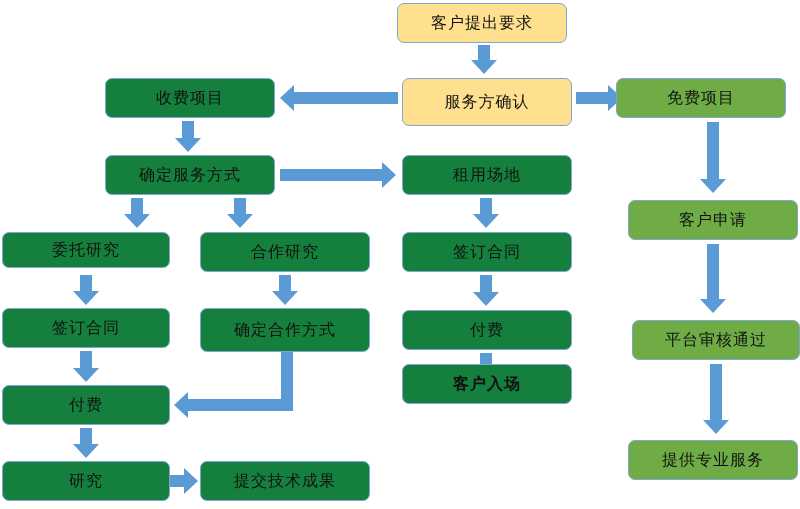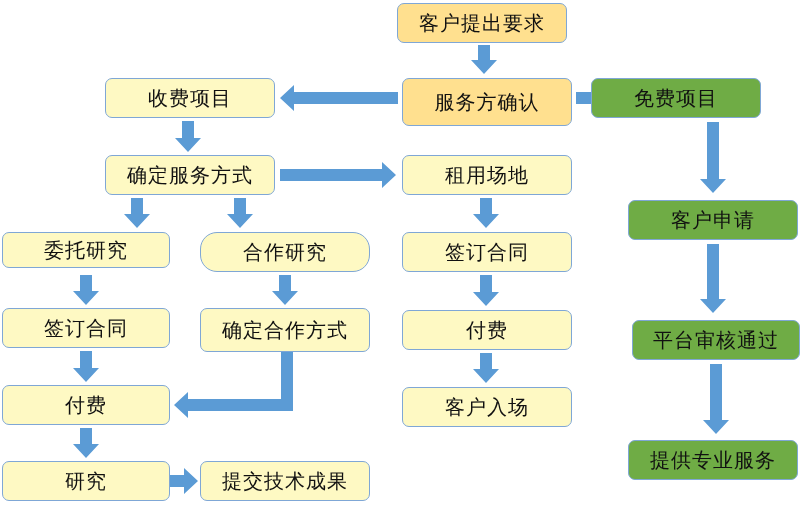--- a/index.html
+++ b/index.html
@@ -1,24 +1,24 @@
 <!DOCTYPE html>
 <html><head>
 <meta charset="utf-8">
 <style>
   html, body { margin: 0; padding: 0; background: #ffffff; }
   body { width: 800px; height: 509px; position: relative; overflow: hidden;
          font-family: "DejaVu Sans", "Liberation Sans", sans-serif; }
   #canvas { position: absolute; left: 0; top: 0; width: 800px; height: 509px; }
   .node { position: absolute; box-sizing: border-box; border-radius: 7px;
           display: flex; align-items: center; justify-content: center;
-          font-size: 20px; color: #111; border: 1.5px solid #7fa7d6;
+          font-size: 16px; color: #111; border: 1.5px solid #7fa7d6;
           letter-spacing: 1px; white-space: nowrap; }
   .node.yellow { background: #ffe08f; }
-  .node.red { background: #fef9c3; }
+  .node.red { background: #15803d; }
   .node.green { background: #6fac45; }
   svg { position: absolute; left: 0; top: 0; }
 </style>
 </head>
 <body>
 
 <div id="canvas">
   <svg id="arrows" width="800" height="509">
       <polygon points="478,45 490,45 490,60 497,60 484,74 471,60 478,60" fill="#5b9bd5"></polygon>
       <polygon points="398,92 294,92 294,85 280,98 294,111 294,104 398,104" fill="#5b9bd5"></polygon>
@@ -38,34 +38,34 @@
       <polygon points="480,353 492,353 492,369 499,369 486,383 473,369 480,369" fill="#5b9bd5"></polygon>
       <polygon points="707,122 719,122 719,179 726,179 713,193 700,179 707,179" fill="#5b9bd5"></polygon>
       <polygon points="707,244 719,244 719,299 726,299 713,313 700,299 707,299" fill="#5b9bd5"></polygon>
       <polygon points="710,364 722,364 722,420 729,420 716,434 703,420 710,420" fill="#5b9bd5"></polygon>
     </svg>
 
   <div class="node yellow" style="left:397px;top:3px;width:170px;height:40px;">客户提出要求</div>
   <div class="node yellow" style="left:402px;top:78px;width:170px;height:48px;">服务方确认</div>
 
   <div class="node red" style="left:105px;top:78px;width:170px;height:40px;">收费项目</div>
-  <div class="node green" style="left:591px;top:78px;width:170px;height:40px;">免费项目</div>
+  <div class="node green" style="left:616px;top:78px;width:170px;height:40px;">免费项目</div>
 
   <div class="node red" style="left:105px;top:155px;width:170px;height:40px;">确定服务方式</div>
   <div class="node red" style="left:402px;top:155px;width:170px;height:40px;">租用场地</div>
 
   <div class="node red" style="left:2px;top:232px;width:168px;height:36px;">委托研究</div>
-  <div class="node red" style="left:200px;top:232px;width:170px;height:40px;border-radius:17px;">合作研究</div>
+  <div class="node red" style="left:200px;top:232px;width:170px;height:40px;">合作研究</div>
   <div class="node red" style="left:402px;top:232px;width:170px;height:40px;">签订合同</div>
   <div class="node green" style="left:628px;top:200px;width:170px;height:40px;">客户申请</div>
 
   <div class="node red" style="left:2px;top:308px;width:168px;height:40px;">签订合同</div>
   <div class="node red" style="left:200px;top:308px;width:170px;height:44px;">确定合作方式</div>
   <div class="node red" style="left:402px;top:310px;width:170px;height:40px;">付费</div>
   <div class="node green" style="left:632px;top:320px;width:168px;height:40px;">平台审核通过</div>
 
   <div class="node red" style="left:2px;top:385px;width:168px;height:40px;">付费</div>
-  <div class="node red" style="left:402px;top:387px;width:170px;height:40px;">客户入场</div>
+  <div class="node red" style="left:402px;top:364px;width:170px;height:40px;font-weight:bold;">客户入场</div>
 
   <div class="node red" style="left:200px;top:461px;width:170px;height:40px;">提交技术成果</div>
   <div class="node red" style="left:2px;top:461px;width:168px;height:40px;">研究</div>
   <div class="node green" style="left:628px;top:440px;width:170px;height:40px;">提供专业服务</div>
 </div>
 
 </body></html>

